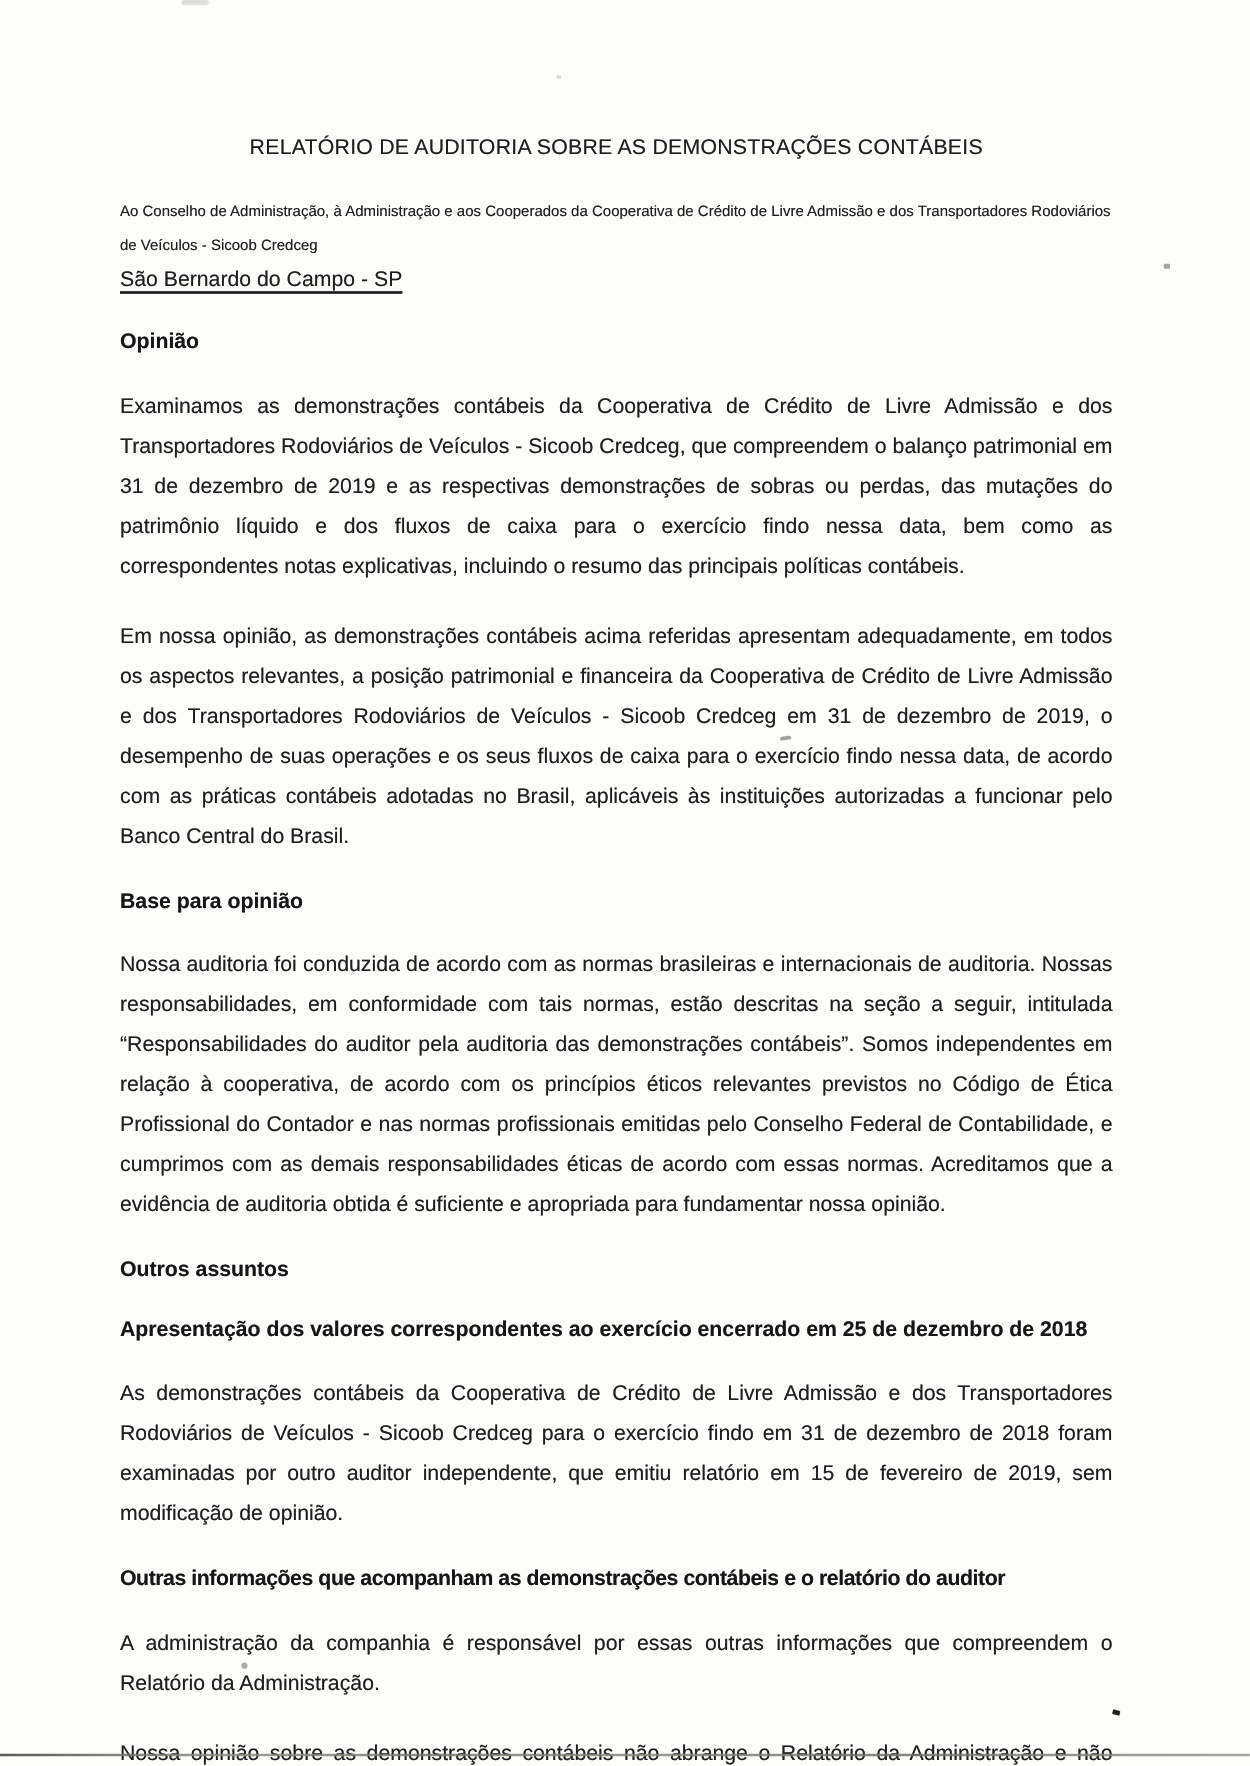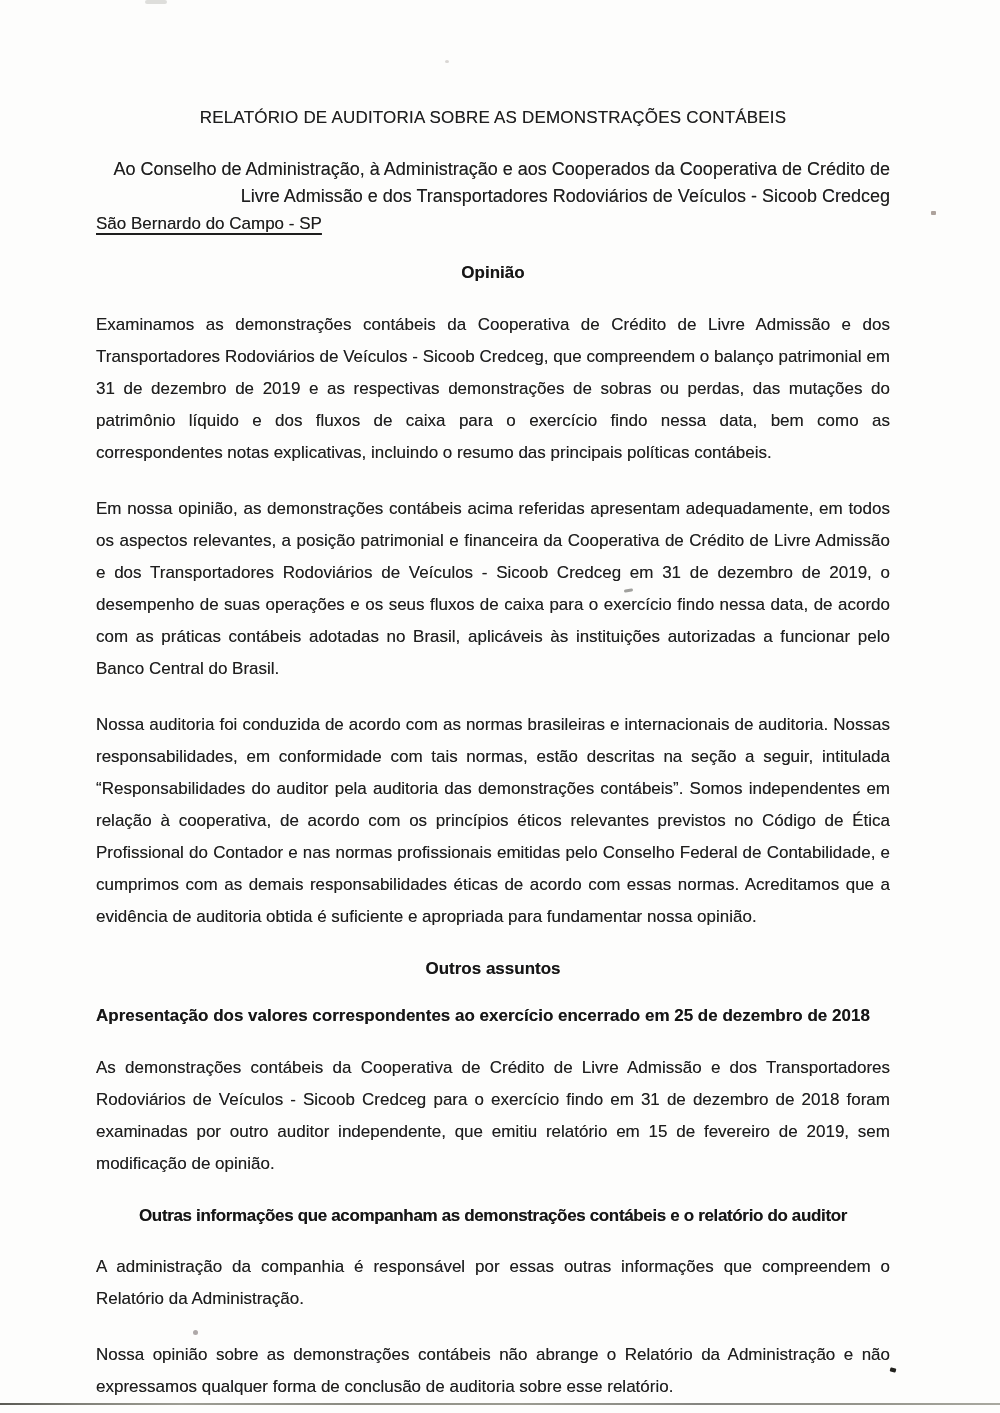--- a/index.html
+++ b/index.html
@@ -25,43 +25,41 @@
   }
   .title {
     text-align: center;
     font-size: 17px;
     line-height: 24px;
     letter-spacing: 0.2px;
     margin: 0 0 26px 0;
     font-weight: normal;
   }
   .addressee {
-    font-size: 18px;
+    font-size: 12px;
     line-height: 27px;
     margin: 0;
-    text-align: right;
   }
   .addressee-city {
     font-size: 17px;
     line-height: 27px;
     margin: 0 0 24px 0;
   }
   .addressee-city .u {
     text-decoration: underline;
     text-underline-offset: 4px;
     text-decoration-thickness: 1.5px;
     text-align: right;
   }
   .heading {
     font-size: 17px;
     line-height: 23.6px;
     font-weight: bold;
     margin: 0 0 24px 0;
     color: #161616;
-    text-align: center;
   }
   .heading.justified {
     text-align: justify;
   }
   .heading.tight {
     letter-spacing: -0.35px;
   }
   .para {
     font-size: 17px;
     line-height: 32px;
@@ -99,20 +97,21 @@
     <p class="title">RELATÓRIO DE AUDITORIA SOBRE AS DEMONSTRAÇÕES CONTÁBEIS</p>
 
     <p class="addressee">Ao Conselho de Administração, à Administração e aos Cooperados da Cooperativa de Crédito de Livre Admissão e dos Transportadores Rodoviários de Veículos - Sicoob Credceg</p>
 
     <p class="addressee-city"><span class="u">São Bernardo do Campo - SP</span></p>
 
     <p class="heading">Opinião</p>
     <p class="para">Examinamos as demonstrações contábeis da Cooperativa de Crédito de Livre Admissão e dos Transportadores Rodoviários de Veículos - Sicoob Credceg, que compreendem o balanço patrimonial em 31 de dezembro de 2019 e as respectivas demonstrações de sobras ou perdas, das mutações do patrimônio líquido e dos fluxos de caixa para o exercício findo nessa data, bem como as correspondentes notas explicativas, incluindo o resumo das principais políticas contábeis.</p>
     <p class="para">Em nossa opinião, as demonstrações contábeis acima referidas apresentam adequadamente, em todos os aspectos relevantes, a posição patrimonial e financeira da Cooperativa de Crédito de Livre Admissão e dos Transportadores Rodoviários de Veículos - Sicoob Credceg em 31 de dezembro de 2019, o desempenho de suas operações e os seus fluxos de caixa para o exercício findo nessa data, de acordo com as práticas contábeis adotadas no Brasil, aplicáveis às instituições autorizadas a funcionar pelo Banco Central do Brasil.</p>
 
+    <p class="heading">Base para opinião</p>
     <p class="para">Nossa auditoria foi conduzida de acordo com as normas brasileiras e internacionais de auditoria. Nossas responsabilidades, em conformidade com tais normas, estão descritas na seção a seguir, intitulada “Responsabilidades do auditor pela auditoria das demonstrações contábeis”. Somos independentes em relação à cooperativa, de acordo com os princípios éticos relevantes previstos no Código de Ética Profissional do Contador e nas normas profissionais emitidas pelo Conselho Federal de Contabilidade, e cumprimos com as demais responsabilidades éticas de acordo com essas normas. Acreditamos que a evidência de auditoria obtida é suficiente e apropriada para fundamentar nossa opinião.</p>
 
     <p class="heading">Outros assuntos</p>
 
     <p class="heading justified">Apresentação dos valores correspondentes ao exercício encerrado em 25 de dezembro de 2018</p>
     <p class="para">As demonstrações contábeis da Cooperativa de Crédito de Livre Admissão e dos Transportadores Rodoviários de Veículos - Sicoob Credceg para o exercício findo em 31 de dezembro de 2018 foram examinadas por outro auditor independente, que emitiu relatório em 15 de fevereiro de 2019, sem modificação de opinião.</p>
 
     <p class="heading tight">Outras informações que acompanham as demonstrações contábeis e o relatório do auditor</p>
     <p class="para">A administração da companhia é responsável por essas outras informações que compreendem o Relatório da Administração.</p>
     <p class="para">Nossa opinião sobre as demonstrações contábeis não abrange o Relatório da Administração e não expressamos qualquer forma de conclusão de auditoria sobre esse relatório.</p>

